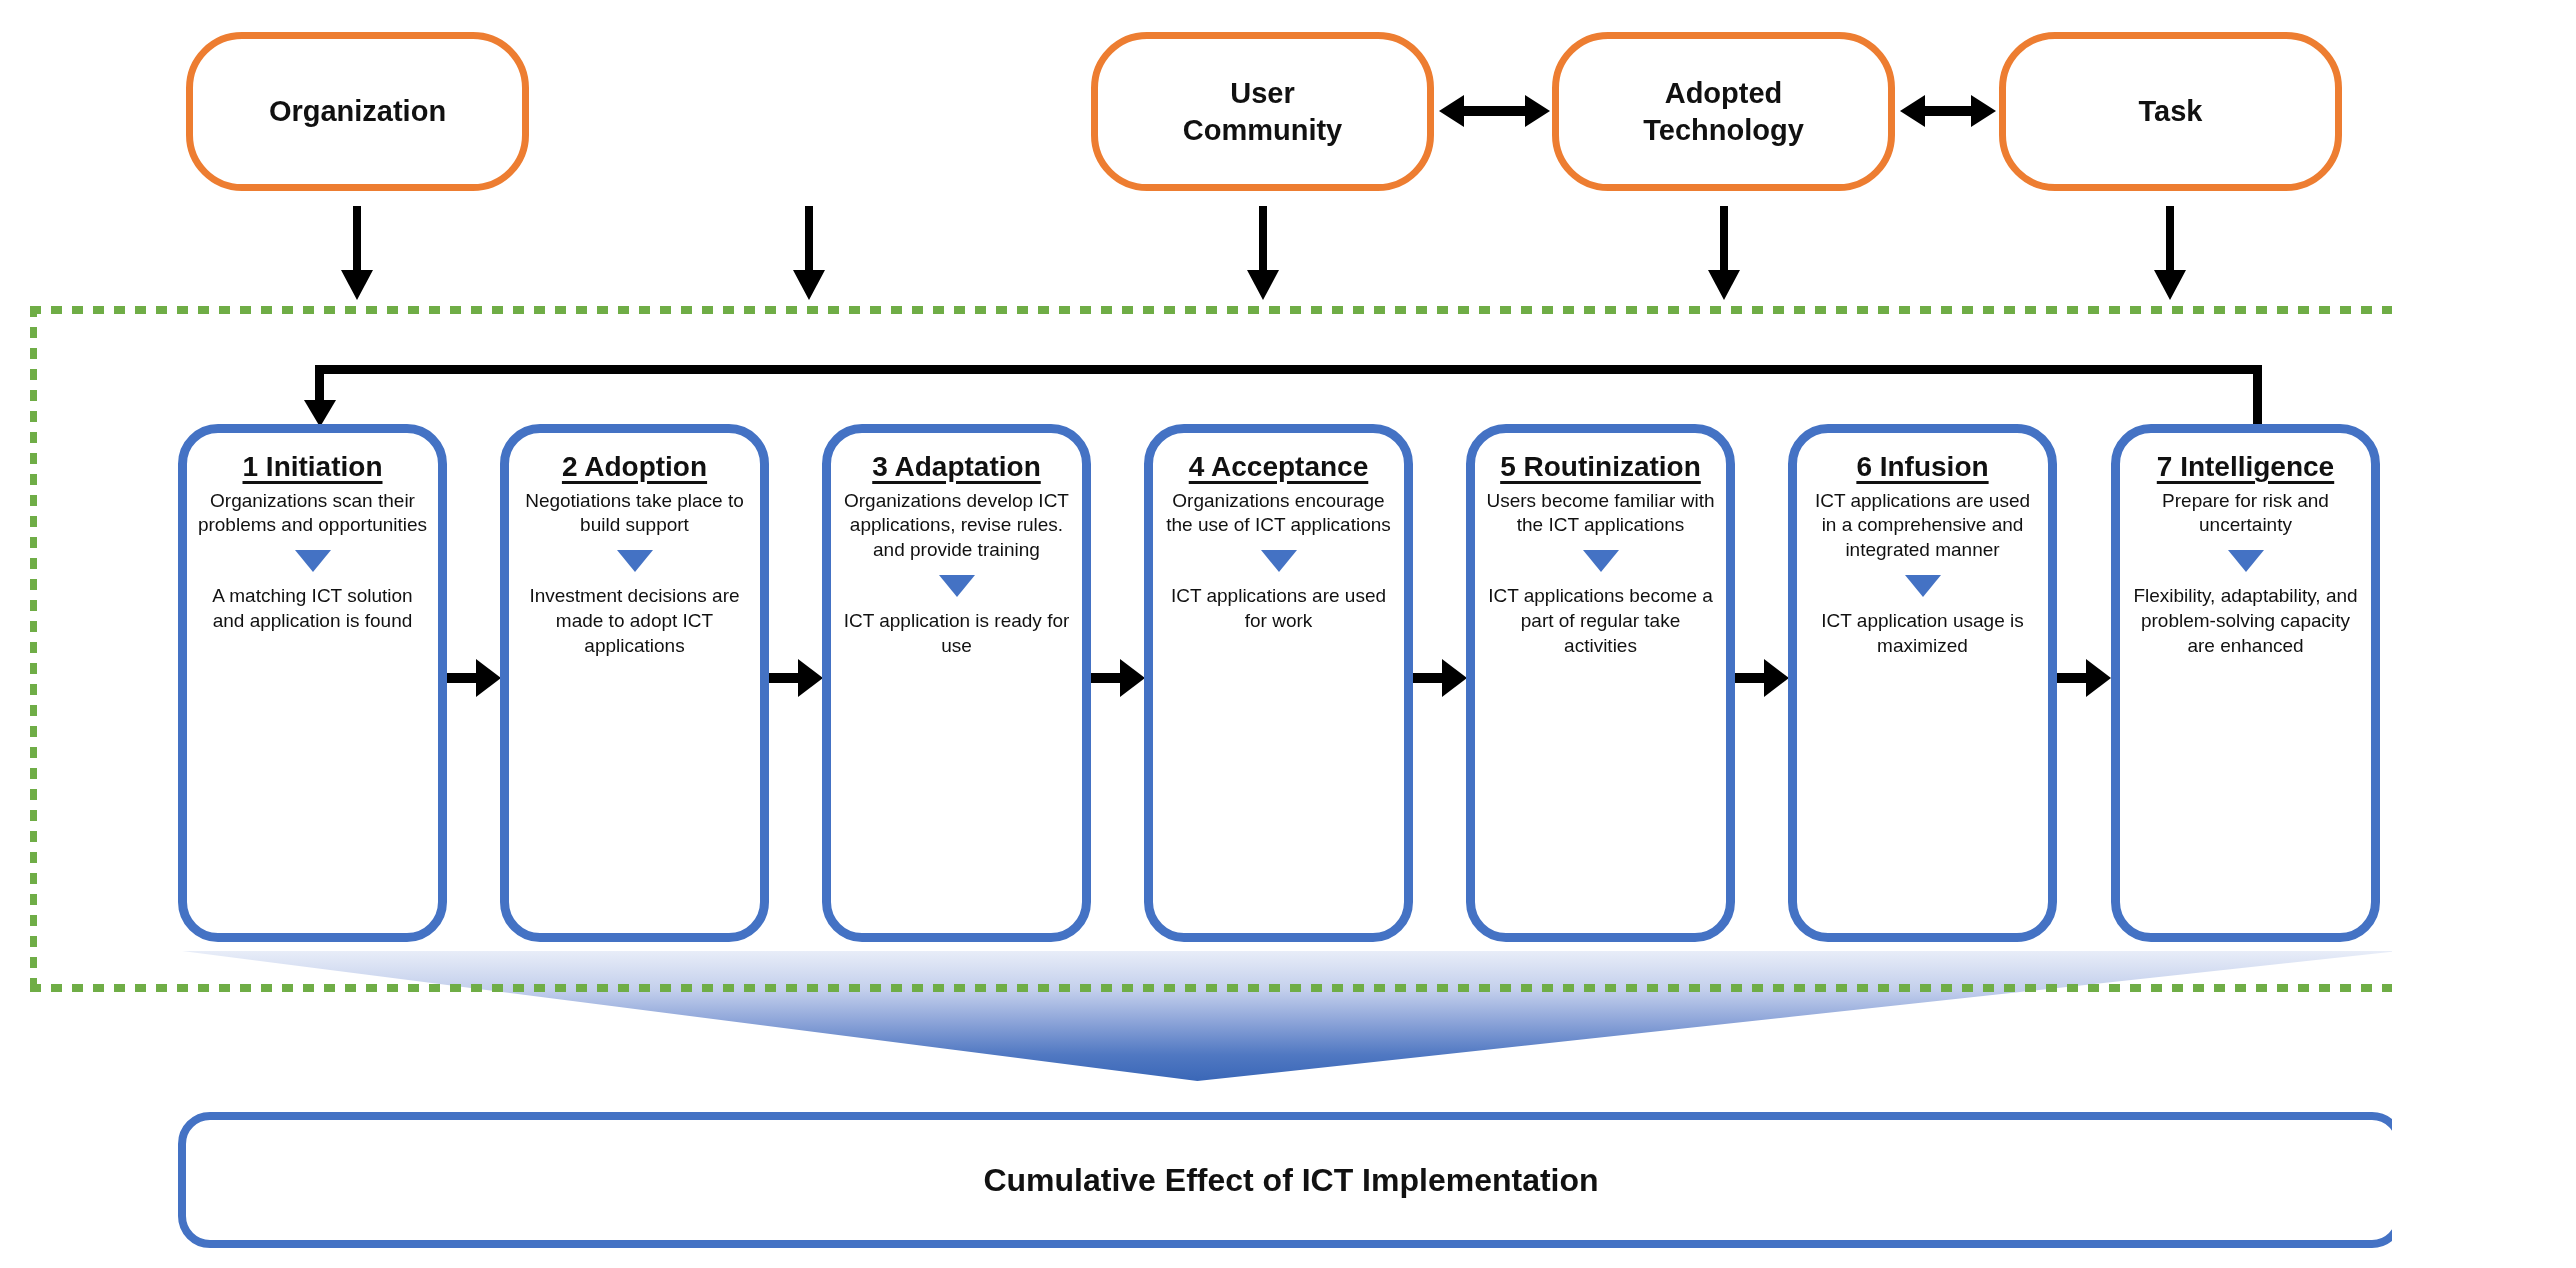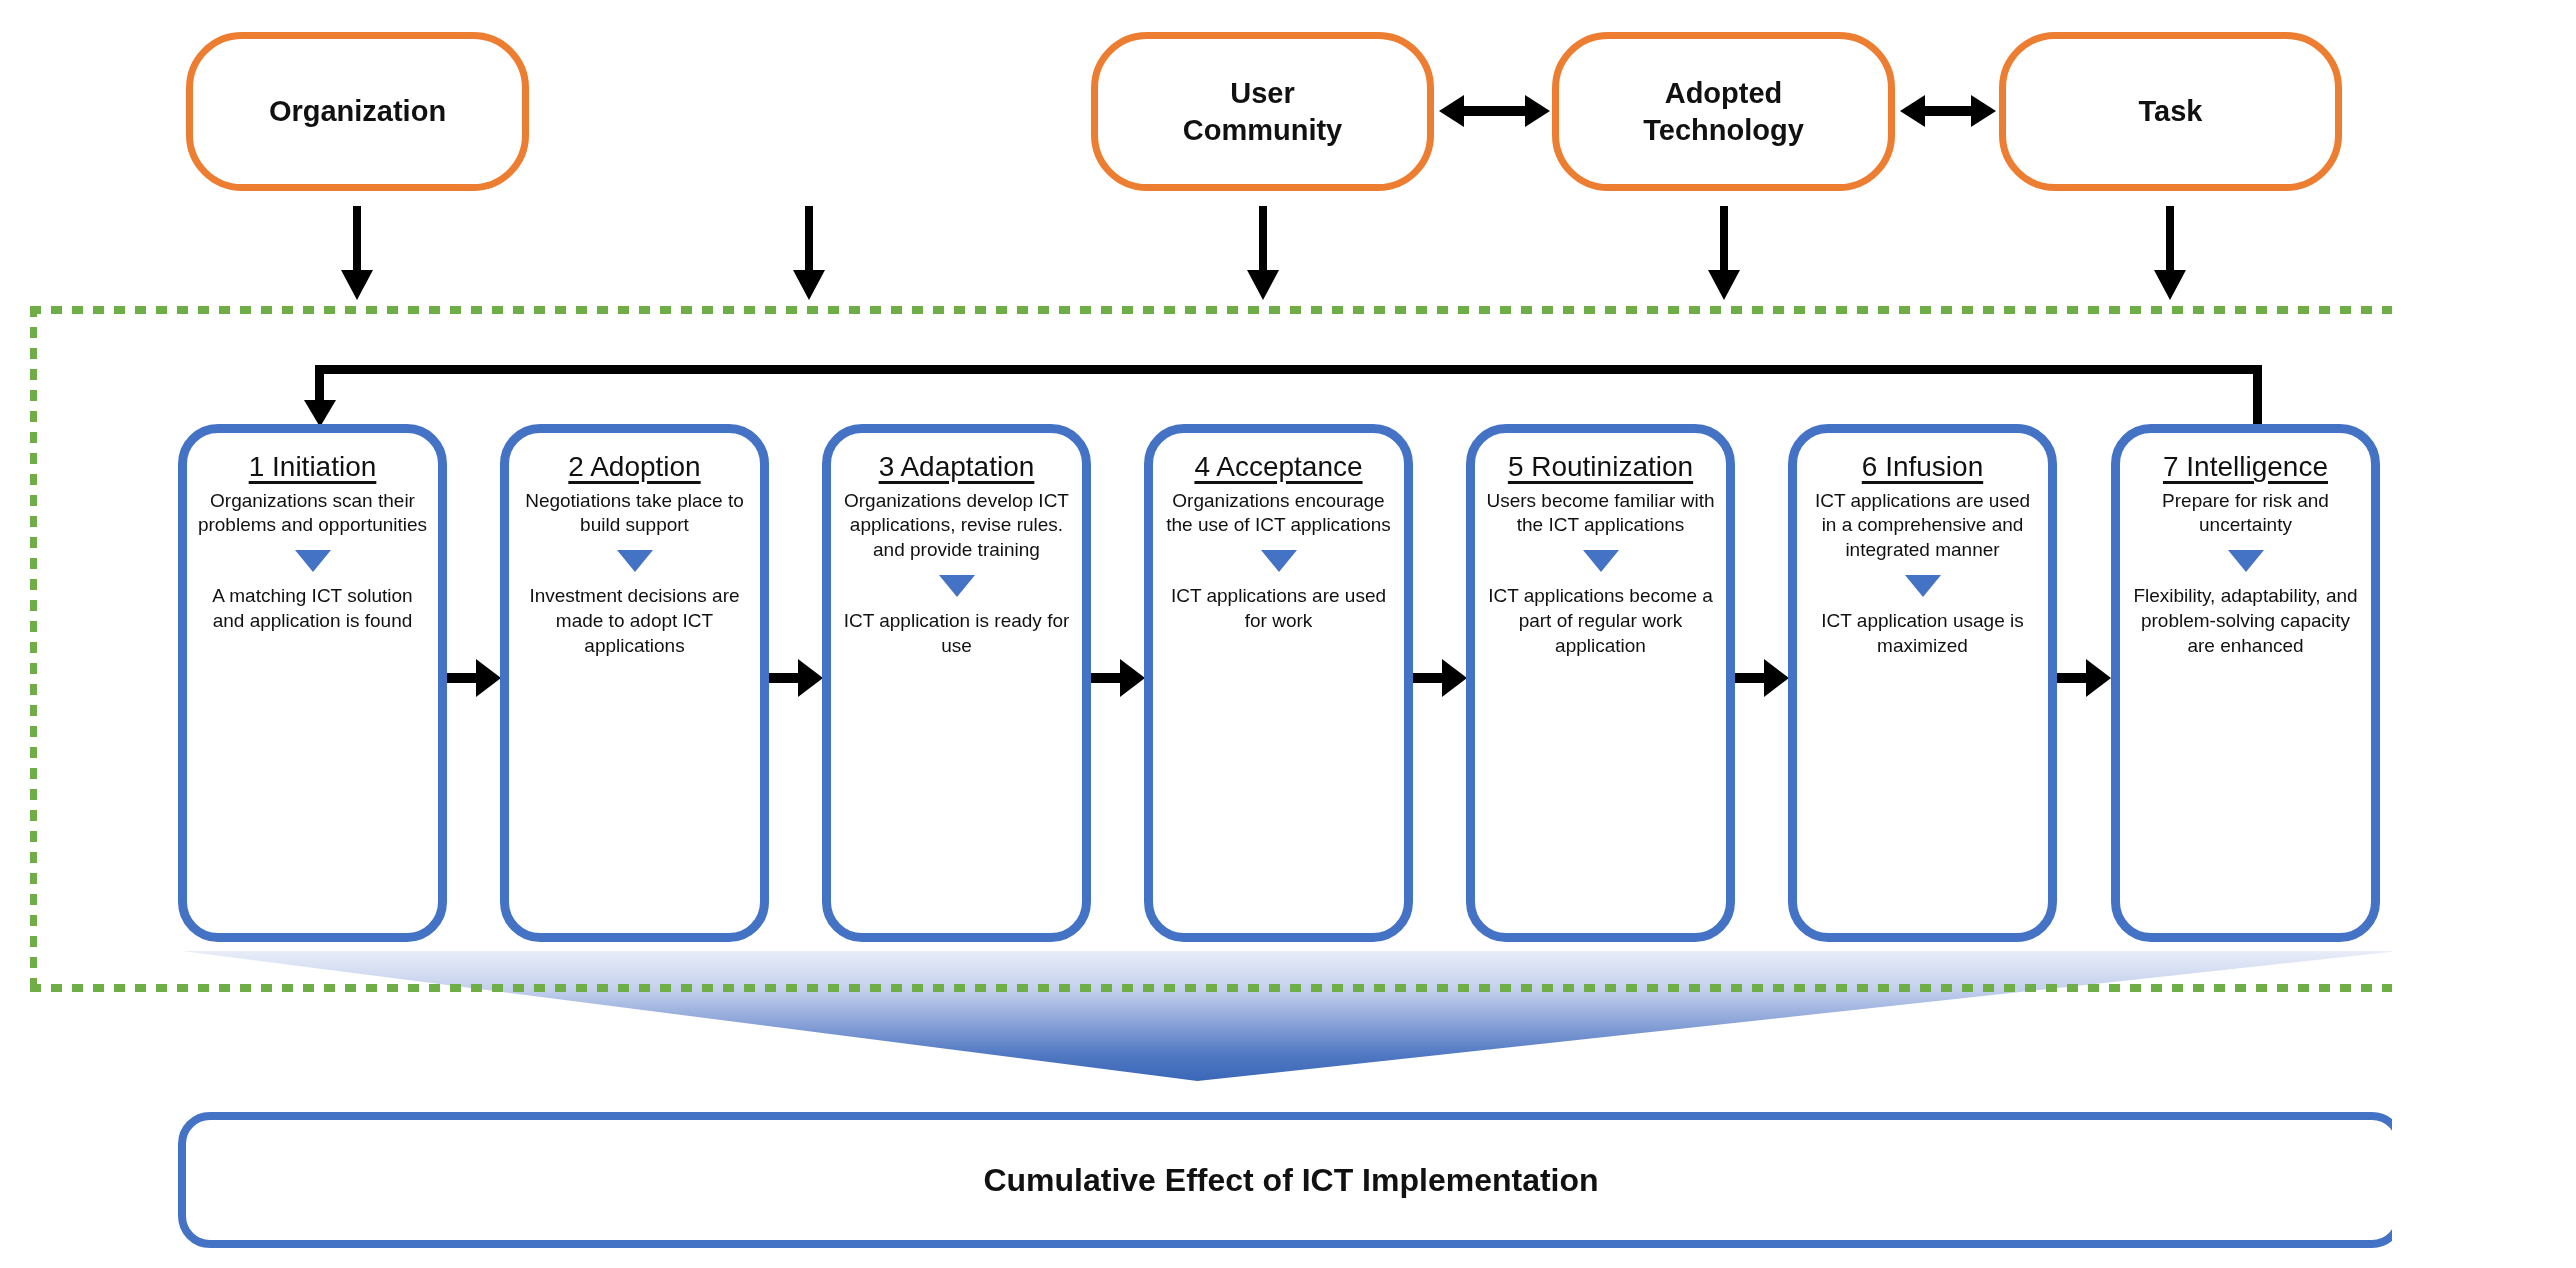--- a/index.html
+++ b/index.html
@@ -33,21 +33,21 @@
   
   .conn{position:absolute;background:#000;z-index:2;}
   .conn-head{position:absolute;width:0;height:0;z-index:2;
     border-left:16px solid transparent;border-right:16px solid transparent;border-top:27.4px solid #000;}
   
   .stage{
     position:absolute;top:424px;width:269px;height:518px;box-sizing:border-box;
     border:9px solid #4472C4;border-radius:40px;background:#fff;z-index:2;
     padding:18px 10.3px 0;text-align:center;
   }
-  .stage h3{margin:0 0 5.5px;font-size:28px;font-weight:normal;
+  .stage h3{margin:0 0 5.5px;font-size:28px;font-weight:bold;
     text-decoration:underline;text-decoration-thickness:2.7px;text-underline-offset:4.8px;}
   .stage p{margin:0;font-size:19px;line-height:1.3;}
   .tri-down{width:0;height:0;margin:12.3px auto;
     border-left:18.5px solid transparent;border-right:18.5px solid transparent;border-top:22px solid #4472C4;}
   
   .flow-arrow{position:absolute;top:659px;width:55px;height:38px;z-index:1;}
   .flow-arrow .shaft{position:absolute;left:0;top:14.4px;width:32px;height:9.6px;background:#000;}
   .flow-arrow .head{position:absolute;left:30px;top:0;width:0;height:0;
     border-top:19px solid transparent;border-bottom:19px solid transparent;border-left:25px solid #000;}
   
@@ -145,21 +145,21 @@
   <div class="stage" style="left:1144px">
     <h3>4 Acceptance</h3>
     <p>Organizations encourage the use of ICT applications</p>
     <div class="tri-down"></div>
     <p>ICT applications are used for work</p>
   </div>
   <div class="stage" style="left:1466px">
     <h3>5 Routinization</h3>
     <p>Users become familiar with the ICT applications</p>
     <div class="tri-down"></div>
-    <p>ICT applications become a part of regular work application</p>
+    <p>ICT applications become a part of regular take activities</p>
   </div>
   <div class="stage" style="left:1788px">
     <h3>6 Infusion</h3>
     <p>ICT applications are used in a comprehensive and integrated manner</p>
     <div class="tri-down"></div>
     <p>ICT application usage is maximized</p>
   </div>
   <div class="stage" style="left:2111px">
     <h3>7 Intelligence</h3>
     <p>Prepare for risk and uncertainty</p>

